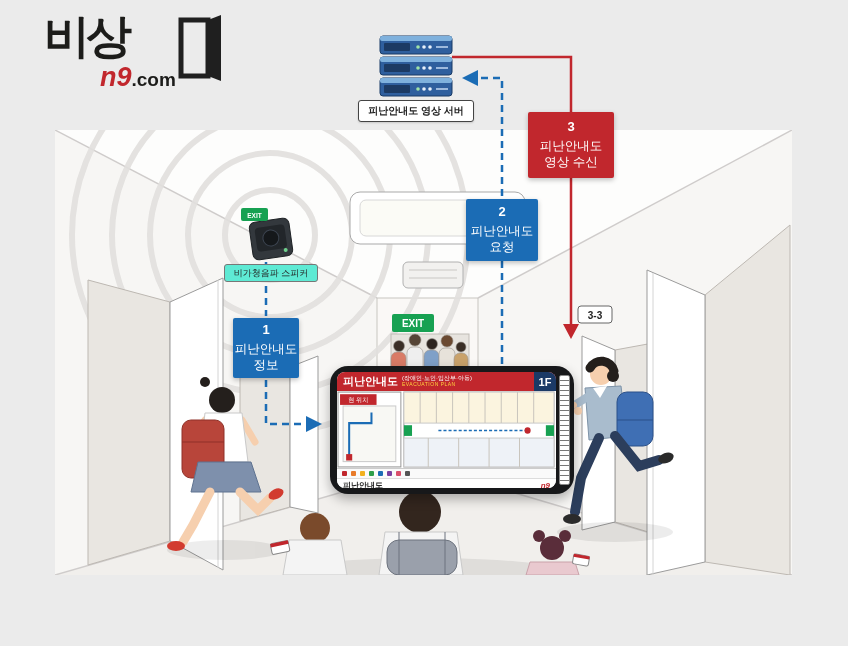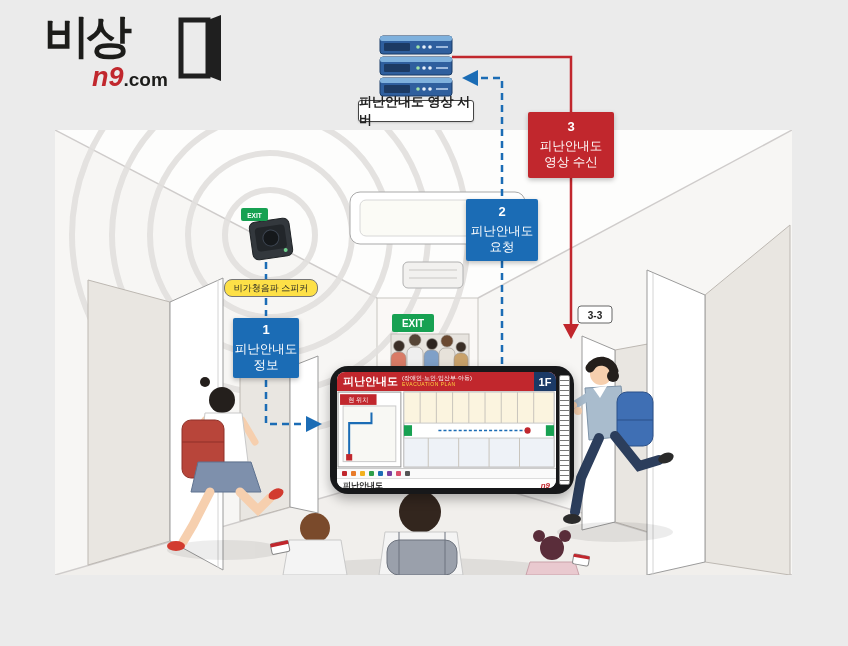--- a/index.html
+++ b/index.html
@@ -11,48 +11,48 @@
   *{box-sizing:border-box;margin:0;padding:0;}
   html,body{width:848px;height:646px;overflow:hidden;}
   body{background:#ebebeb;font-family:"Liberation Sans", sans-serif;position:relative;}
   .stage{position:absolute;left:0;top:0;width:848px;height:646px;background:#ebebeb;}
 
   
   .logo{position:absolute;left:44px;top:12px;width:210px;height:92px;z-index:6;}
   .logo-row{display:flex;align-items:flex-start;gap:40px;}
   .logo-kr{font-size:46px;font-weight:900;letter-spacing:-4px;color:#1c1c1a;line-height:1.05;}
   .logo-door{margin-left:10px;margin-top:2px;}
-  .logo-sub{position:absolute;left:48px;top:50px;white-space:nowrap;}
+  .logo-sub{position:absolute;left:56px;top:50px;white-space:nowrap;}
   .logo-n9{font-size:27px;font-weight:900;font-style:italic;color:var(--accent_red);}
   .logo-com{font-size:19px;font-weight:900;color:#1c1c1a;}
 
   
   .server-svg{position:absolute;left:378px;top:34px;z-index:6;}
   .server-label{position:absolute;left:358px;top:100px;width:116px;height:22px;background:#fff;
-    border:1px solid #444;border-radius:3px;font-size:13px;font-weight:bold;color:#222;
+    border:1px solid #444;border-radius:3px;font-size:10px;font-weight:bold;color:#222;
     display:flex;align-items:center;justify-content:center;z-index:6;box-shadow:0 1px 2px rgba(0,0,0,.15);}
 
   
   .scene{position:absolute;left:55px;top:130px;z-index:1;}
 
   
   .overlay{position:absolute;left:0;top:0;z-index:10;pointer-events:none;}
 
   
   .step{position:absolute;color:#fff;text-align:center;display:flex;flex-direction:column;
     justify-content:center;line-height:1.3;font-size:12.5px;z-index:20;border-radius:2px;
     box-shadow:0 2px 5px rgba(0,0,0,.25);}
   .step .num{font-weight:bold;font-size:13px;margin-bottom:2px;}
   .step1{left:233px;top:318px;width:66px;height:60px;background:var(--accent_blue);}
   .step2{left:466px;top:199px;width:72px;height:62px;background:var(--accent_blue);}
   .step3{left:528px;top:112px;width:86px;height:66px;background:var(--accent_red);}
 
   
-  .speaker-label{position:absolute;left:224px;top:279px;width:94px;height:18px;background:#fde047;
-    border:1px solid #777;border-radius:8px;font-size:9px;color:#222;display:flex;align-items:center;
+  .speaker-label{position:absolute;left:224px;top:264px;width:94px;height:18px;background:#5eead4;
+    border:1px solid #777;border-radius:3px;font-size:9px;color:#222;display:flex;align-items:center;
     justify-content:center;z-index:12;}
 
   
   .phone{position:absolute;left:330px;top:366px;width:244px;height:128px;background:#17181a;
     border-radius:18px;padding:6px 18px 6px 7px;z-index:30;box-shadow:0 5px 12px rgba(0,0,0,.3);}
   .screen{width:100%;height:100%;background:#fff;border-radius:8px;overflow:hidden;display:flex;flex-direction:column;}
   .p-header{height:19px;background:var(--accent_red);display:flex;align-items:center;gap:4px;padding-left:6px;flex:none;}
   .p-title{color:#fff;font-weight:bold;font-size:11px;white-space:nowrap;}
   .p-subwrap{display:flex;flex-direction:column;line-height:1.1;}
   .p-sub{color:#fff;font-size:6px;white-space:nowrap;}

